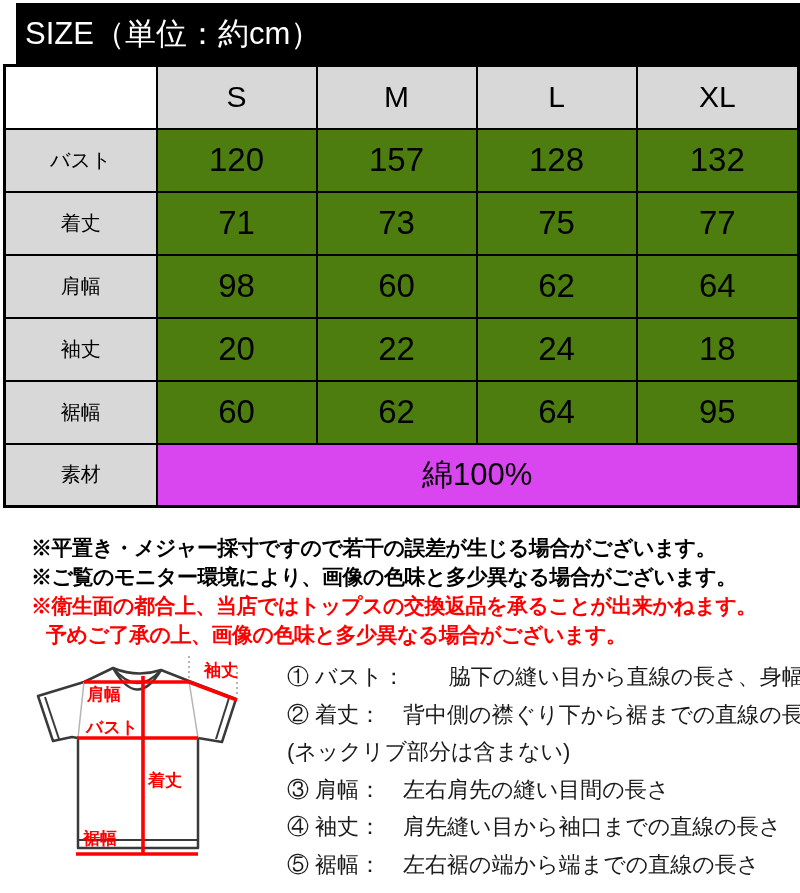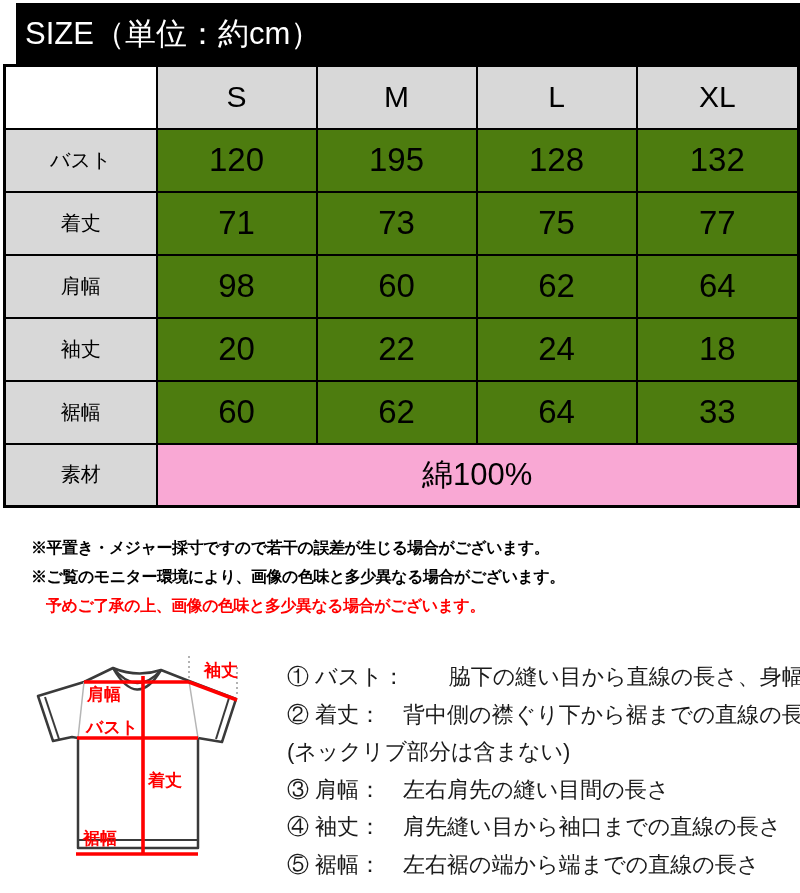--- a/index.html
+++ b/index.html
@@ -23,25 +23,25 @@
     border:3px solid #000;
   }
   .size-table th, .size-table td {
     border:2px solid #000; height:63px; text-align:center; vertical-align:middle;
     padding:0; color:#000;
   }
   .size-table .corner   { background:#fff; }
   .size-table .col-h    { background:#d8d8d8; font-size:30px; font-weight:400; }
   .size-table .row-h    { background:#d8d8d8; font-size:20px; font-weight:400; }
   .size-table .val      { background:#4d7c0f; font-size:33px; font-weight:400; }
-  .size-table .material { background:#f9a8d4; font-size:31px; font-weight:400; }
+  .size-table .material { background:#d946ef; font-size:31px; font-weight:400; }
   
   .notes { position:absolute; left:31px; top:533px; width:760px; }
   .notes p {
-    font-size:16px; font-weight:700; line-height:29px;
+    font-size:21px; font-weight:700; line-height:29px;
     letter-spacing:-0.5px; white-space:nowrap; color:#000;
   }
   .notes p.red { color:#ff0000; }
   .notes p.indent { padding-left:15px; }
   
   svg.tee { position:absolute; left:20px; top:653px; }
   .tee-label { font-family:"Liberation Sans", sans-serif; font-size:17px; font-weight:700; fill:#ff0000; }
   
   .guide { position:absolute; left:287px; top:658px; width:510px; }
   .guide p {
@@ -72,21 +72,21 @@
         <th class="col-h">S</th>
         <th class="col-h">M</th>
         <th class="col-h">L</th>
         <th class="col-h">XL</th>
       </tr>
     </thead>
     <tbody>
       <tr>
         <th class="row-h">バスト</th>
         <td class="val">120</td>
-        <td class="val">195</td>
+        <td class="val">157</td>
         <td class="val">128</td>
         <td class="val">132</td>
       </tr>
       <tr>
         <th class="row-h">着丈</th>
         <td class="val">71</td>
         <td class="val">73</td>
         <td class="val">75</td>
         <td class="val">77</td>
       </tr>
@@ -102,32 +102,33 @@
         <td class="val">20</td>
         <td class="val">22</td>
         <td class="val">24</td>
         <td class="val">18</td>
       </tr>
       <tr>
         <th class="row-h">裾幅</th>
         <td class="val">60</td>
         <td class="val">62</td>
         <td class="val">64</td>
-        <td class="val">33</td>
+        <td class="val">95</td>
       </tr>
       <tr>
         <th class="row-h">素材</th>
         <td class="material" colspan="4">綿100%</td>
       </tr>
     </tbody>
   </table>
 
   <div class="notes">
     <p>※平置き・メジャー採寸ですので若干の誤差が生じる場合がございます。</p>
     <p>※ご覧のモニター環境により、画像の色味と多少異なる場合がございます。</p>
+    <p class="red">※衛生面の都合上、当店ではトップスの交換返品を承ることが出来かねます。</p>
     <p class="red indent">予めご了承の上、画像の色味と多少異なる場合がございます。</p>
   </div>
 
   <svg class="tee" width="260" height="240" viewBox="0 0 260 240">
 
     <path d="M18,43 L64,29 L93,15 Q117,25 141,17 L169,28 L216,46 L202,89 L178,85 L178,195 L58,195 L58,85 L52,84 L33,88 Z" fill="#ffffff" stroke="#3a3a3a" stroke-width="2.5" stroke-linejoin="round"></path>
 
     <path d="M93,15 Q117,57 141,17" fill="none" stroke="#3a3a3a" stroke-width="2.5"></path>
     <path d="M93,15 Q117,44 141,17" fill="none" stroke="#3a3a3a" stroke-width="2.5"></path>
 

